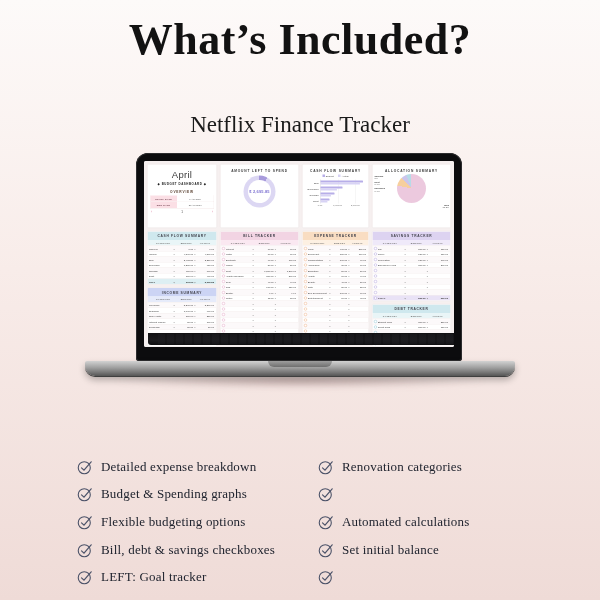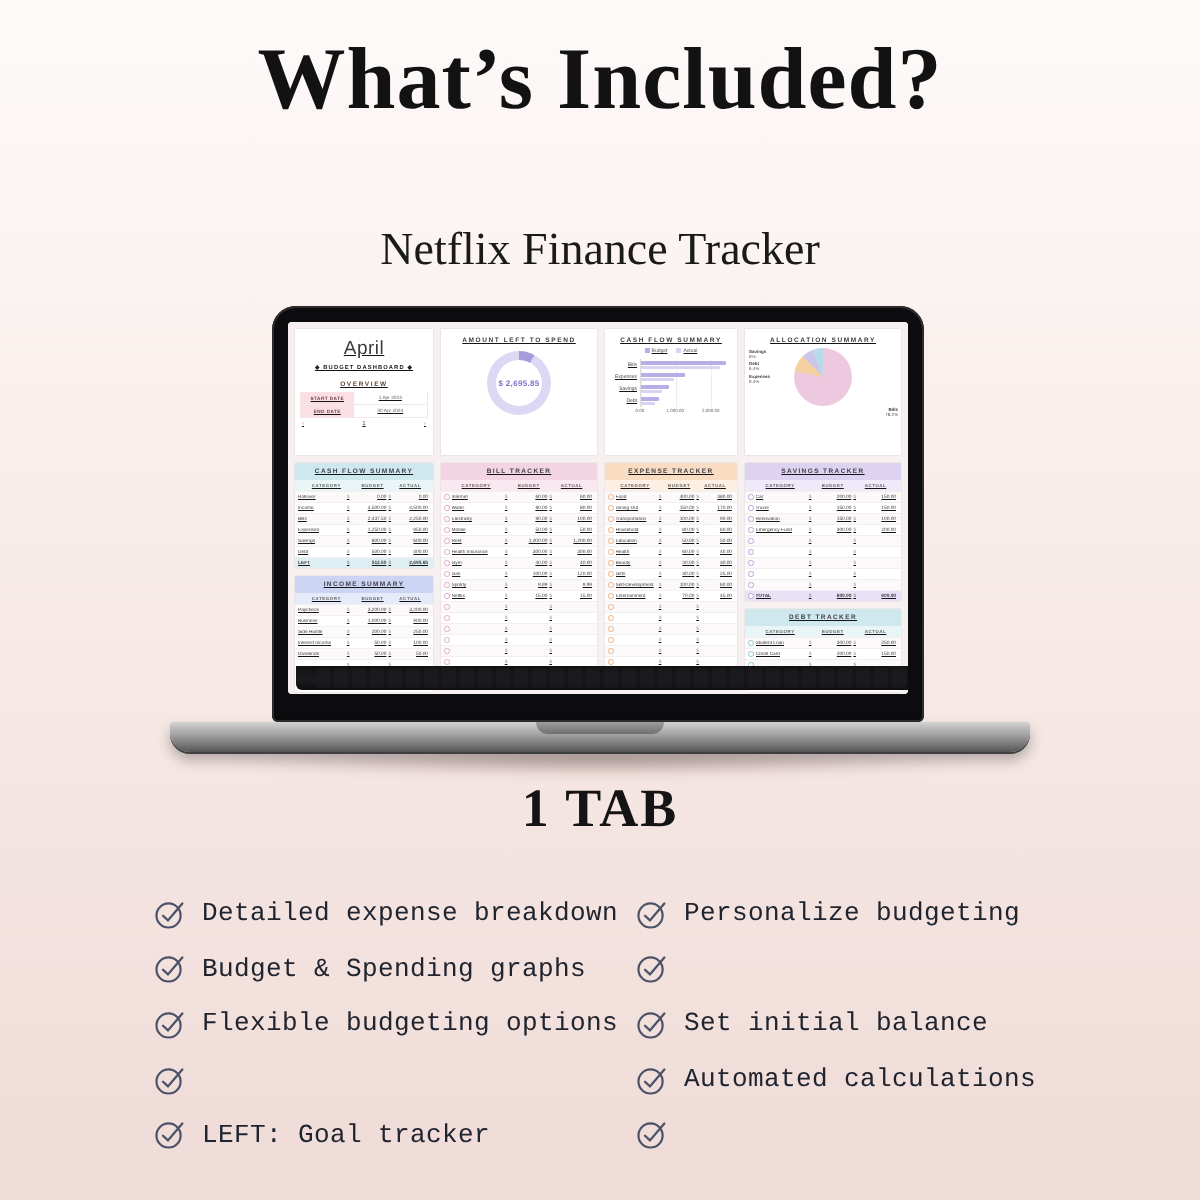--- a/index.html
+++ b/index.html
@@ -12,21 +12,21 @@
   .subtitle{position:absolute;top:112px;left:0;width:600px;text-align:center;
     font-size:23px;font-weight:400;color:#1a1a1a;}
   .tabline{position:absolute;top:389px;left:0;width:600px;text-align:center;
     font-size:27px;font-weight:700;color:#141414;letter-spacing:1px;}
   
   .lshadow{position:absolute;left:108px;top:374px;width:384px;height:14px;border-radius:50%;
     background:radial-gradient(ellipse at center,rgba(110,70,70,.38),rgba(110,70,70,0) 70%);filter:blur(3px);}
   .bezel{position:absolute;left:136px;top:153px;width:326px;height:208px;
     background:#0c0c0e;border-radius:12px 12px 3px 3px;box-shadow:inset 0 0 0 1px #2c2c2e;}
   .screen{position:absolute;left:8px;top:8px;width:310px;height:186px;background:#ffffff;
-    border-radius:2px;overflow:hidden;text-decoration:underline;}
+    border-radius:2px;overflow:hidden;}
   .deck{position:absolute;left:4px;bottom:2px;width:318px;height:12px;border-radius:0 0 3px 3px;
     background:linear-gradient(180deg,#121214 0%,#1b1b1e 60%,#0e0e10 100%);overflow:hidden;}
   .deck:before{content:"";position:absolute;inset:1px 10px;opacity:.5;
     background:repeating-linear-gradient(90deg,#1d1d21 0 7px,#131316 7px 9px);}
   .base{position:absolute;left:85px;top:361px;width:430px;height:15px;
     border-radius:2px 2px 10px 10px;
     background:linear-gradient(180deg,#d2d2d2 0%,#a5a5a5 40%,#787878 75%,#555555 100%);
     box-shadow:0 1px 0 #3f3f3f,0 4px 7px rgba(0,0,0,.28);}
   .notch{position:absolute;left:50%;top:0;width:64px;height:6px;transform:translateX(-50%);
     border-radius:0 0 8px 8px;background:linear-gradient(180deg,#9e9e9e,#6f6f6f);}
@@ -80,21 +80,21 @@
   .tcols span:nth-child(2){flex:1.1;}
   .tcols span:nth-child(3){flex:1.1;}
   .trow{display:flex;align-items:center;height:11px;padding:0 3px;font-size:4.8px;color:#3a3a3a;border-top:1px solid #f4efef;box-sizing:border-box;}
   .trow:nth-child(odd){background:#fcf9fa;}
   .dot{width:3.5px;height:3.5px;border-radius:50%;border:1px solid #ccc;margin-right:2px;flex:none;background:#fff;}
   .nm{flex:1.6;overflow:hidden;white-space:nowrap;}
   .ds{width:6px;color:#999;}
   .bv,.av{flex:1.1;text-align:right;padding-right:2px;}
   .tfoot{font-weight:700;}
   
-  .features{position:absolute;top:443px;width:260px;font-family:Liberation Mono, monospace;}
+  .features{position:absolute;top:453px;width:260px;}
   .features ul{list-style:none;margin:0;padding:0;}
   .features li{height:27.6px;display:flex;align-items:center;gap:8px;}
   .fic{flex:none;display:flex;}
   .ftx{font-size:13px;color:#20242f;letter-spacing:.2px;}
   .fleft{left:77px;}
   .fright{left:318px;}
 </style>
 </head>
 <body>
 
@@ -766,21 +766,20 @@
         </div>
       </div>
       <div class="deck"></div>
     </div>
   </div>
 
   <div class="base">
     <div class="notch"></div>
   </div>
 
-  <div class="tabline">1 TAB</div>
 
   <div class="features fleft">
     <ul>
         <li>
           <span class="fic">
             <svg viewBox="0 0 22 22" width="16" height="16">
               <circle cx="10" cy="12" r="8.3" fill="none" stroke="#4b5268" stroke-width="1.5"></circle>
               <path d="M6.2 12.2 L9.6 15.4 L19.5 3.8" fill="none" stroke="#4b5268" stroke-width="1.6" stroke-linecap="round"></path>
             </svg>
           </span>
@@ -804,20 +803,21 @@
           </span>
           <span class="ftx">Flexible budgeting options</span>
         </li>
         <li>
           <span class="fic">
             <svg viewBox="0 0 22 22" width="16" height="16">
               <circle cx="10" cy="12" r="8.3" fill="none" stroke="#4b5268" stroke-width="1.5"></circle>
               <path d="M6.2 12.2 L9.6 15.4 L19.5 3.8" fill="none" stroke="#4b5268" stroke-width="1.6" stroke-linecap="round"></path>
             </svg>
           </span>
+          <span class="ftx">Bill, debt &amp; savings checkboxes</span>
         </li>
         <li>
           <span class="fic">
             <svg viewBox="0 0 22 22" width="16" height="16">
               <circle cx="10" cy="12" r="8.3" fill="none" stroke="#4b5268" stroke-width="1.5"></circle>
               <path d="M6.2 12.2 L9.6 15.4 L19.5 3.8" fill="none" stroke="#4b5268" stroke-width="1.6" stroke-linecap="round"></path>
             </svg>
           </span>
           <span class="ftx">LEFT: Goal tracker</span>
         </li>
@@ -825,47 +825,47 @@
   </div>
   <div class="features fright">
     <ul>
         <li>
           <span class="fic">
             <svg viewBox="0 0 22 22" width="16" height="16">
               <circle cx="10" cy="12" r="8.3" fill="none" stroke="#4b5268" stroke-width="1.5"></circle>
               <path d="M6.2 12.2 L9.6 15.4 L19.5 3.8" fill="none" stroke="#4b5268" stroke-width="1.6" stroke-linecap="round"></path>
             </svg>
           </span>
-          <span class="ftx">Personalize budgeting</span>
-        </li>
-        <li>
-          <span class="fic">
-            <svg viewBox="0 0 22 22" width="16" height="16">
-              <circle cx="10" cy="12" r="8.3" fill="none" stroke="#4b5268" stroke-width="1.5"></circle>
-              <path d="M6.2 12.2 L9.6 15.4 L19.5 3.8" fill="none" stroke="#4b5268" stroke-width="1.6" stroke-linecap="round"></path>
-            </svg>
-          </span>
+          <span class="ftx">Renovation categories</span>
+        </li>
+        <li>
+          <span class="fic">
+            <svg viewBox="0 0 22 22" width="16" height="16">
+              <circle cx="10" cy="12" r="8.3" fill="none" stroke="#4b5268" stroke-width="1.5"></circle>
+              <path d="M6.2 12.2 L9.6 15.4 L19.5 3.8" fill="none" stroke="#4b5268" stroke-width="1.6" stroke-linecap="round"></path>
+            </svg>
+          </span>
+        </li>
+        <li>
+          <span class="fic">
+            <svg viewBox="0 0 22 22" width="16" height="16">
+              <circle cx="10" cy="12" r="8.3" fill="none" stroke="#4b5268" stroke-width="1.5"></circle>
+              <path d="M6.2 12.2 L9.6 15.4 L19.5 3.8" fill="none" stroke="#4b5268" stroke-width="1.6" stroke-linecap="round"></path>
+            </svg>
+          </span>
+          <span class="ftx">Automated calculations</span>
         </li>
         <li>
           <span class="fic">
             <svg viewBox="0 0 22 22" width="16" height="16">
               <circle cx="10" cy="12" r="8.3" fill="none" stroke="#4b5268" stroke-width="1.5"></circle>
               <path d="M6.2 12.2 L9.6 15.4 L19.5 3.8" fill="none" stroke="#4b5268" stroke-width="1.6" stroke-linecap="round"></path>
             </svg>
           </span>
           <span class="ftx">Set initial balance</span>
-        </li>
-        <li>
-          <span class="fic">
-            <svg viewBox="0 0 22 22" width="16" height="16">
-              <circle cx="10" cy="12" r="8.3" fill="none" stroke="#4b5268" stroke-width="1.5"></circle>
-              <path d="M6.2 12.2 L9.6 15.4 L19.5 3.8" fill="none" stroke="#4b5268" stroke-width="1.6" stroke-linecap="round"></path>
-            </svg>
-          </span>
-          <span class="ftx">Automated calculations</span>
         </li>
         <li>
           <span class="fic">
             <svg viewBox="0 0 22 22" width="16" height="16">
               <circle cx="10" cy="12" r="8.3" fill="none" stroke="#4b5268" stroke-width="1.5"></circle>
               <path d="M6.2 12.2 L9.6 15.4 L19.5 3.8" fill="none" stroke="#4b5268" stroke-width="1.6" stroke-linecap="round"></path>
             </svg>
           </span>
         </li>
       </ul>

